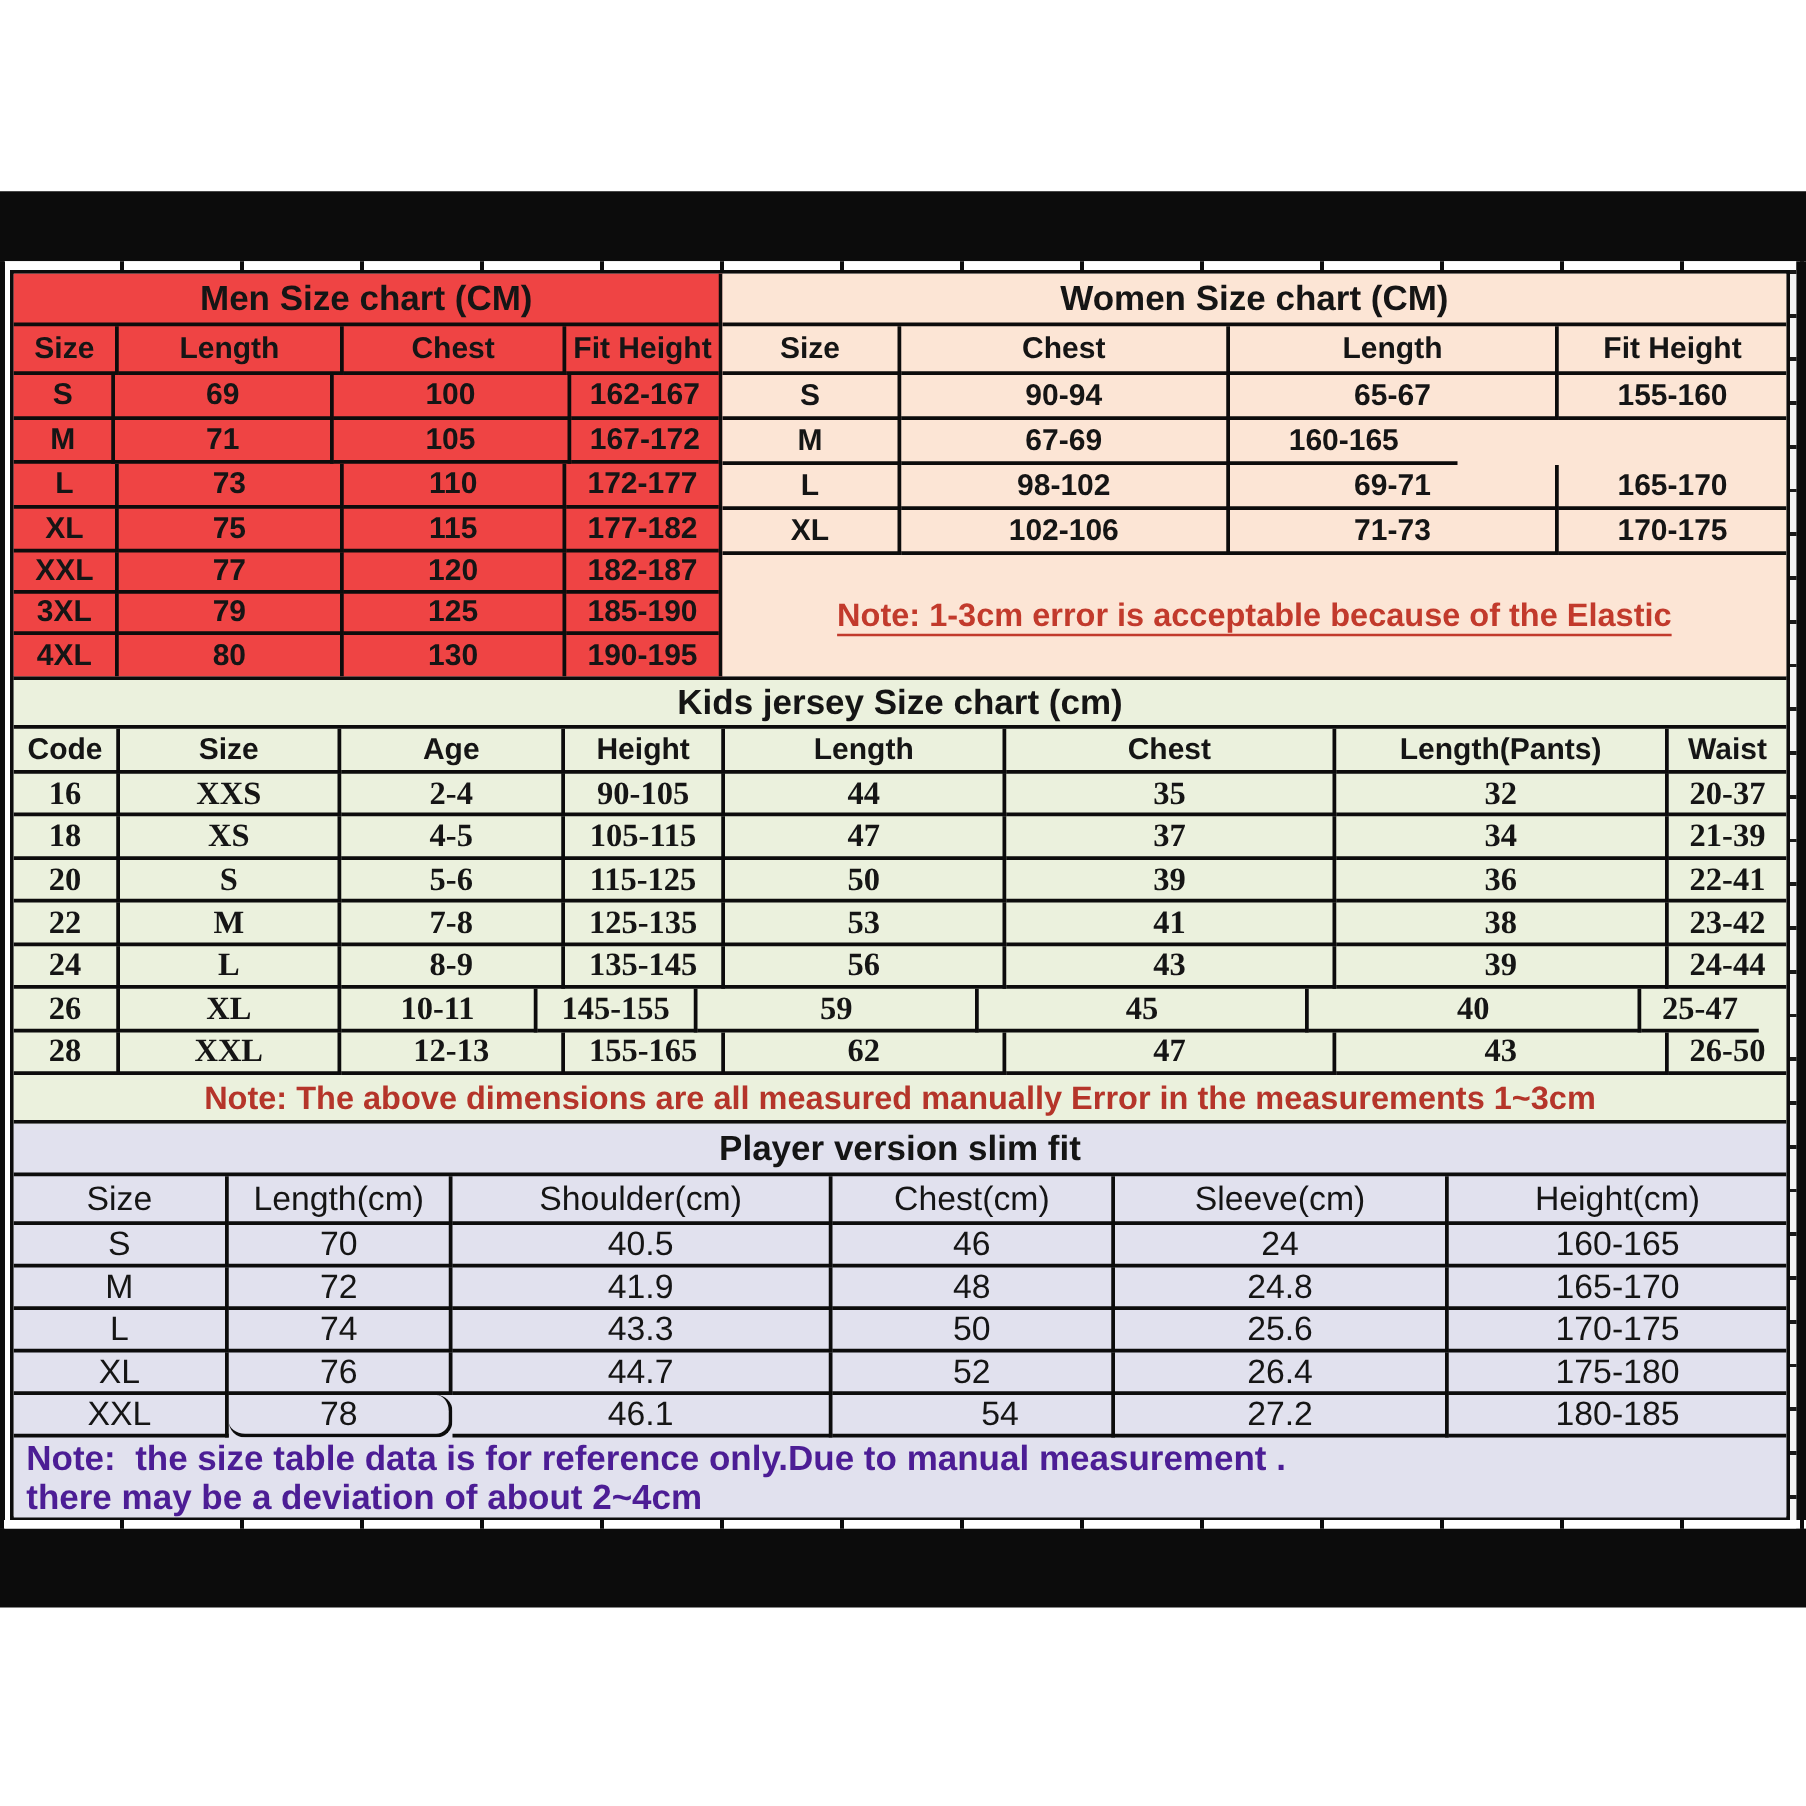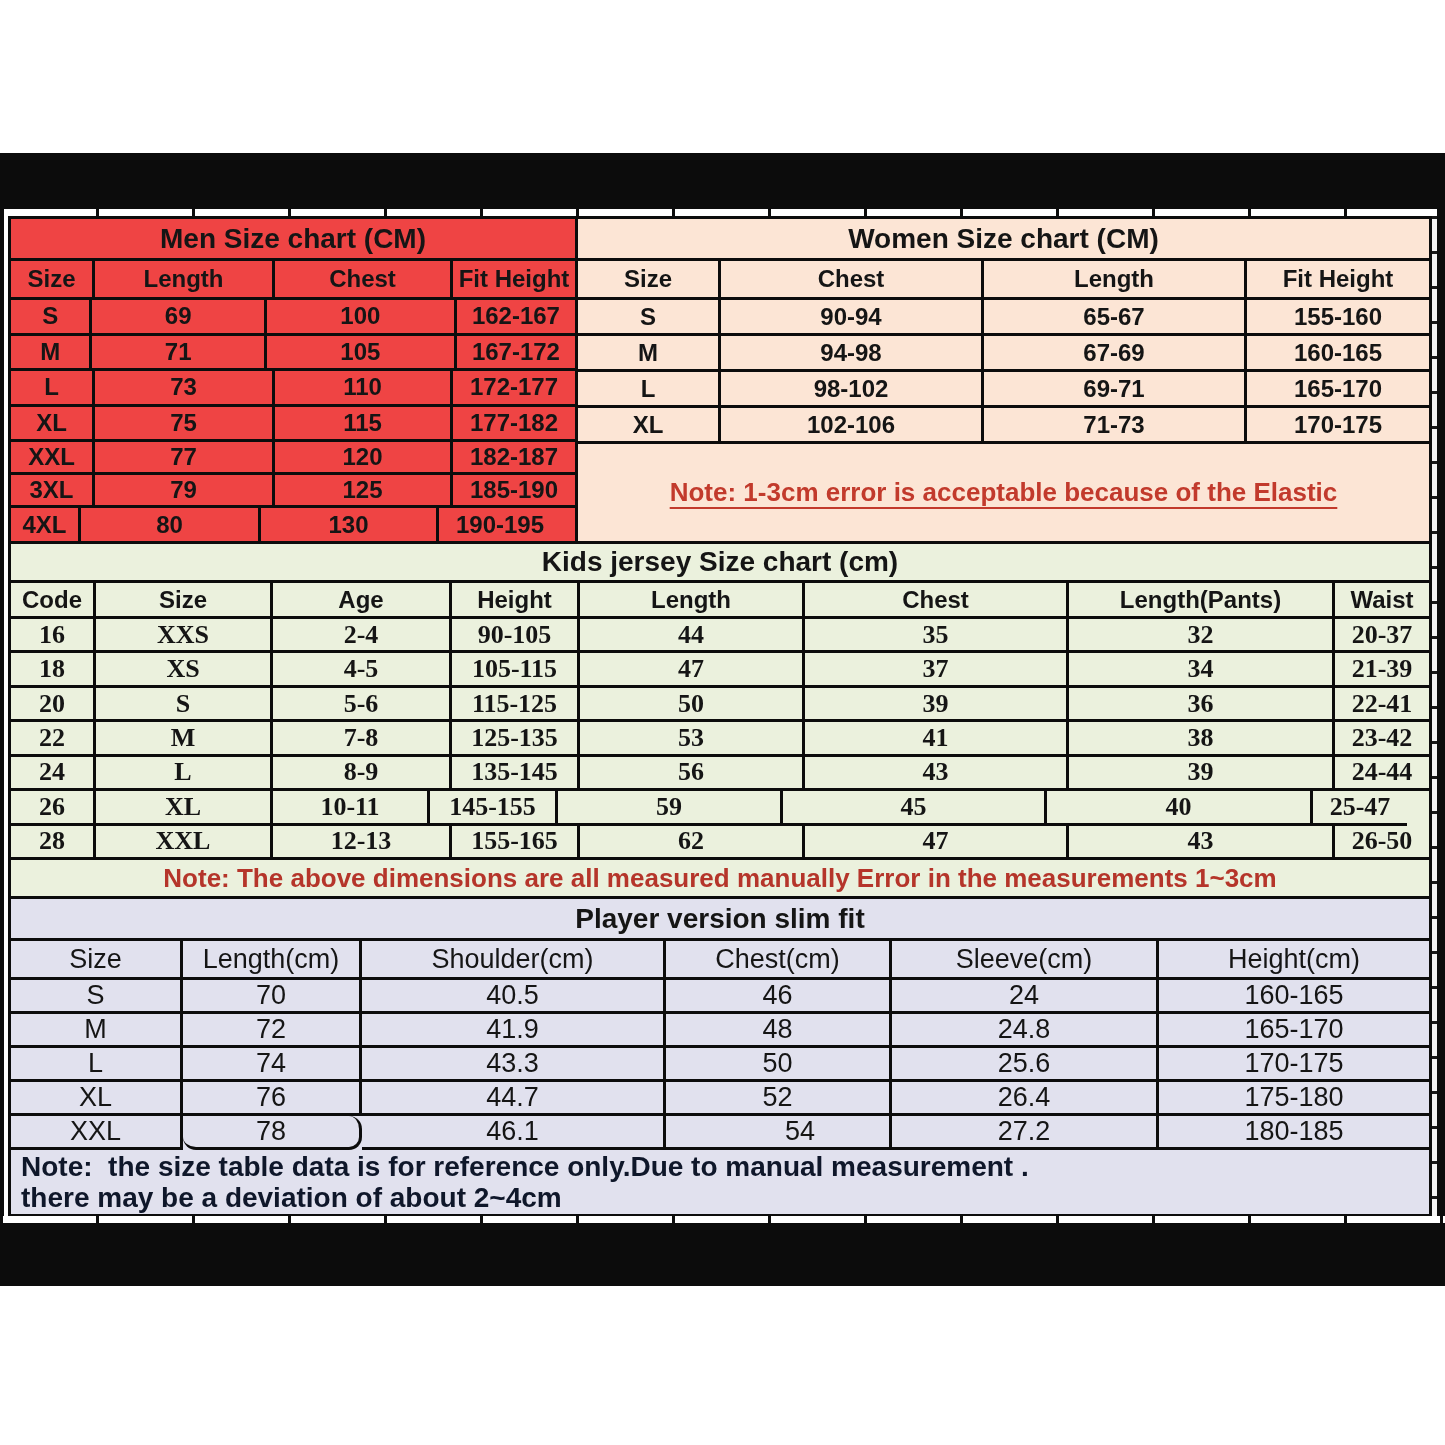--- a/index.html
+++ b/index.html
@@ -49,21 +49,21 @@
   .kids-body .trow{flex:1;}
   .kids-body .tcell{font-family:"Liberation Serif",serif;font-size:26px;height:auto;}
   .kids-note{height:36px;flex:none;display:flex;align-items:center;justify-content:center;
              color:#b5352a;font-weight:bold;font-size:26px;}
   .player .thead .trow{height:39px;}
   .player .tcell{font-weight:normal;font-size:27px;}
   .player-body{flex:1;display:flex;flex-direction:column;}
   .player-body .trow{flex:1;}
   .player-body .tcell{height:auto;}
   .footer-note{height:64px;flex:none;padding:1px 0 0 10px;box-sizing:border-box;
-               color:#0f172a;font-weight:bold;font-size:28px;line-height:31px;}
+               color:#4c1d95;font-weight:bold;font-size:28px;line-height:31px;}
   .footer-note div{white-space:pre-wrap;}
 </style>
 </head>
 <body>
 
 <div class="canvas">
 
   <div class="band-top"></div>
   <div class="tickstrip top"></div>
   <div class="edge-left"></div>
@@ -115,21 +115,21 @@
               <div class="tcell" style="width: 178px;">120</div>
               <div class="tcell" style="width: 122px;">182-187</div>
             </div>
             <div class="trow">
               <div class="tcell" style="width: 84px;">3XL</div>
               <div class="tcell" style="width: 180px;">79</div>
               <div class="tcell" style="width: 178px;">125</div>
               <div class="tcell" style="width: 122px;">185-190</div>
             </div>
             <div class="trow">
-              <div class="tcell" style="width: 70px;">4XL</div>
+              <div class="tcell" style="width: 84px;">4XL</div>
               <div class="tcell" style="width: 180px;">80</div>
               <div class="tcell" style="width: 178px;">130</div>
               <div class="tcell" style="width: 122px;">190-195</div>
             </div>
           </div>
       </section>
 
       <section class="women" style="background:#fce5d5;">
         <div class="title">Women Size chart (CM)</div>
         <div class="thead">
@@ -142,21 +142,20 @@
           </div>
         <div class="women-body">
             <div class="trow">
               <div class="tcell" style="width: 143px;">S</div>
               <div class="tcell" style="width: 263px;">90-94</div>
               <div class="tcell" style="width: 263px;">65-67</div>
               <div class="tcell" style="width: 182px;">155-160</div>
             </div>
             <div class="trow">
               <div class="tcell" style="width: 143px;">M</div>
-              <div class="tcell" style="width: 263px;">94-98</div>
               <div class="tcell" style="width: 263px;">67-69</div>
               <div class="tcell" style="width: 182px;">160-165</div>
             </div>
             <div class="trow">
               <div class="tcell" style="width: 143px;">L</div>
               <div class="tcell" style="width: 263px;">98-102</div>
               <div class="tcell" style="width: 263px;">69-71</div>
               <div class="tcell" style="width: 182px;">165-170</div>
             </div>
             <div class="trow">

